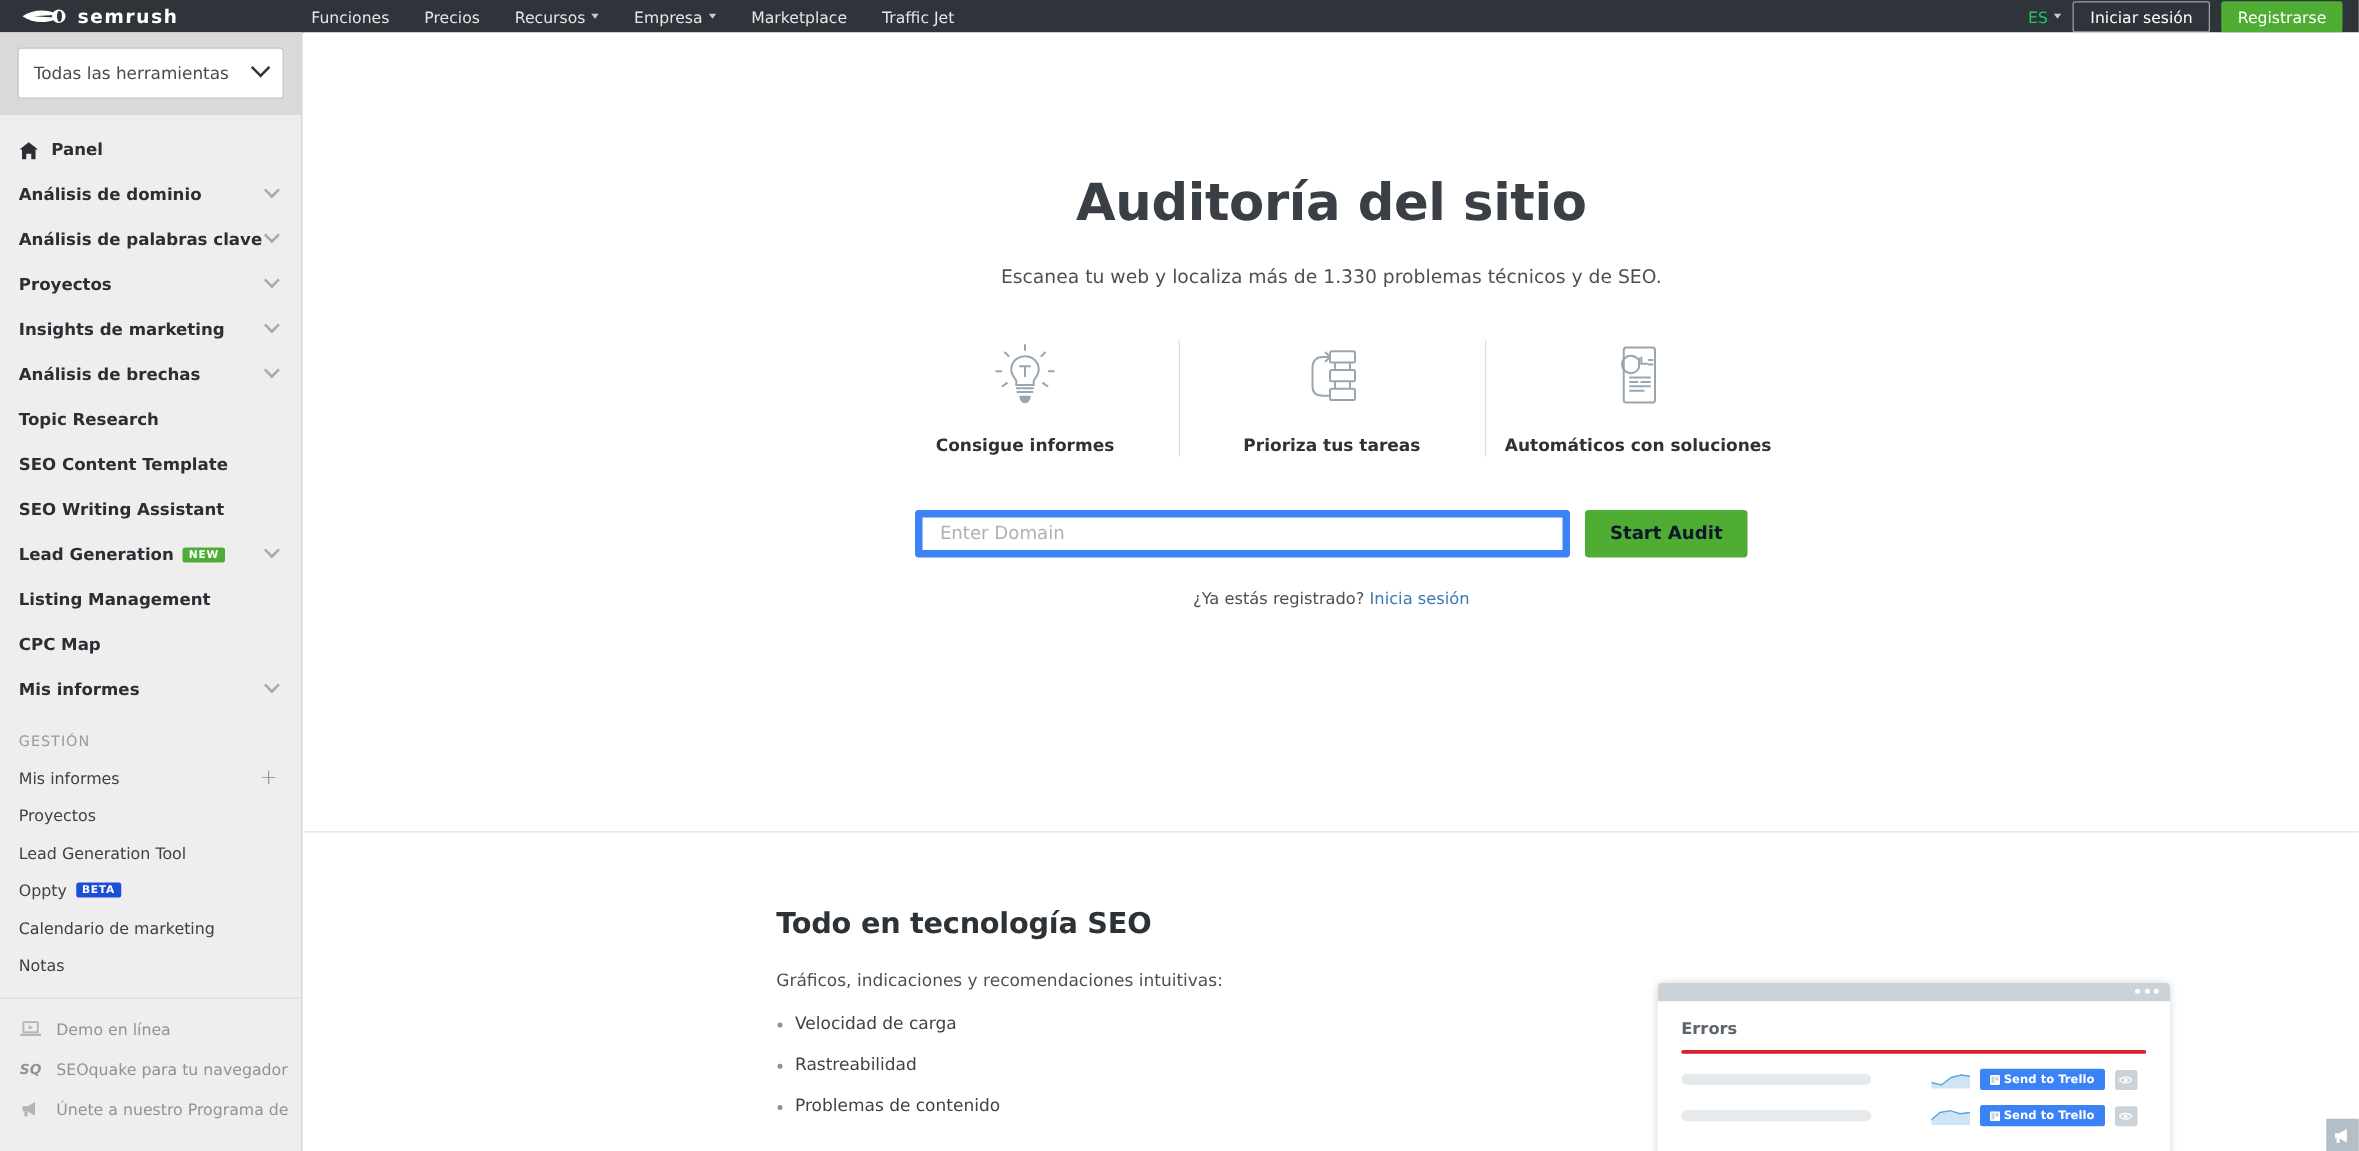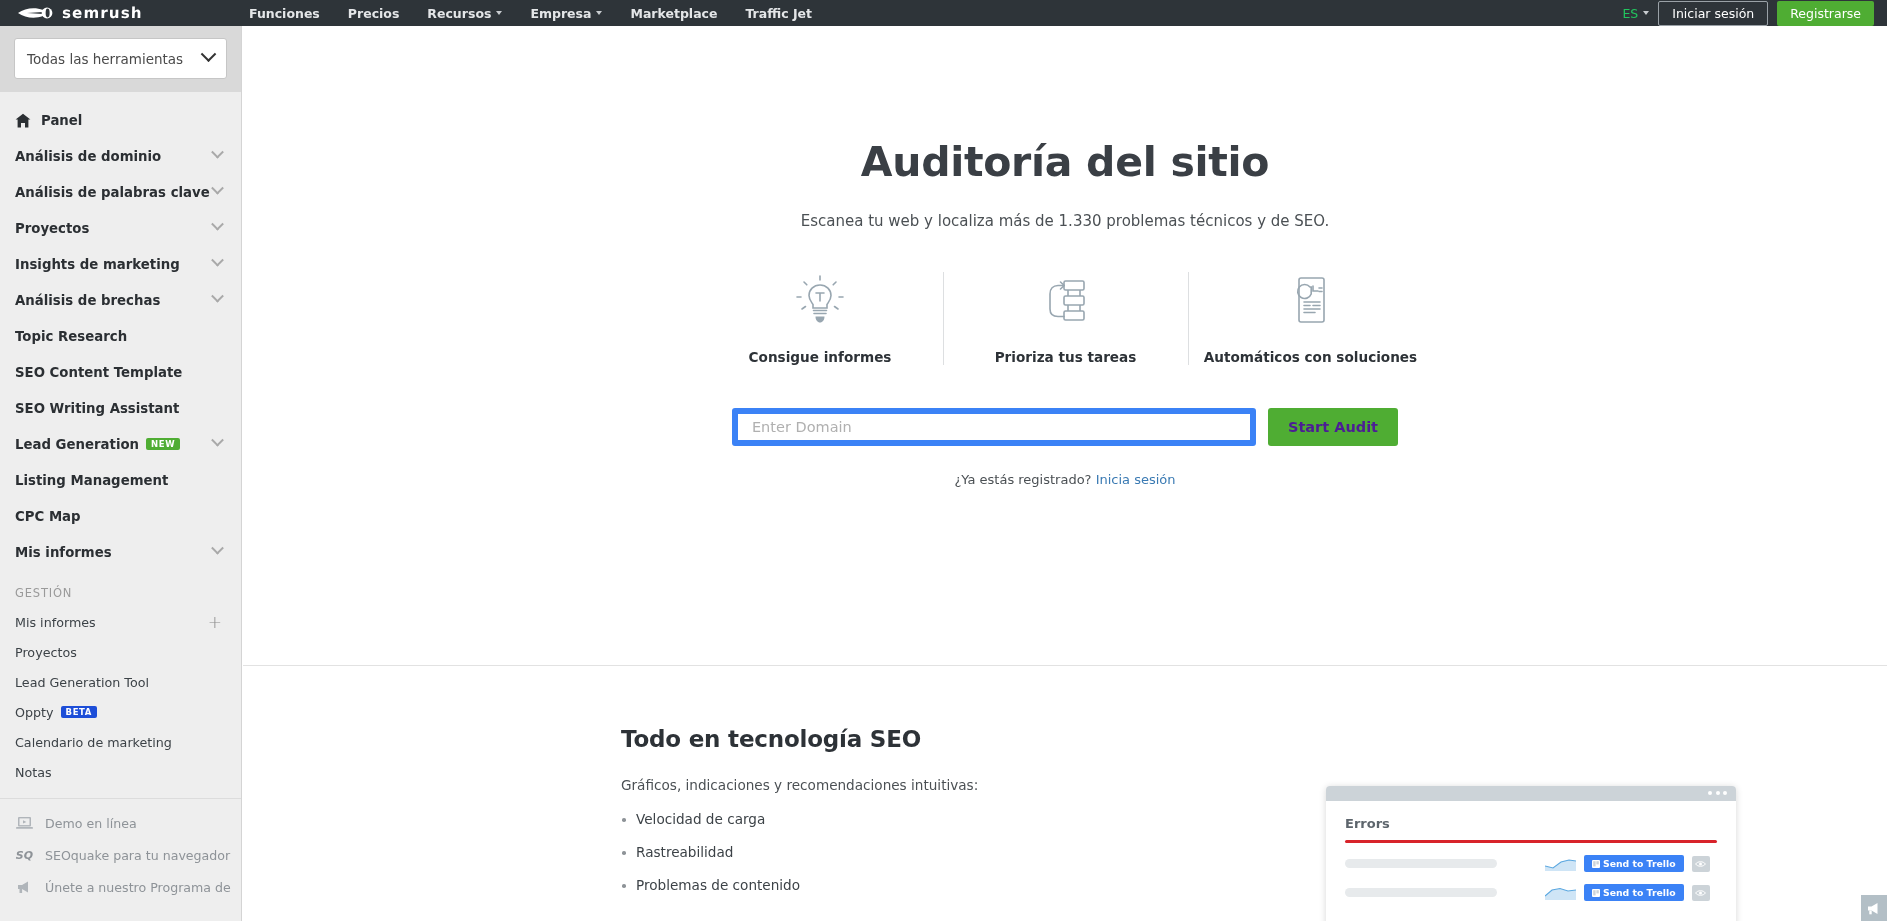--- a/index.html
+++ b/index.html
@@ -22,21 +22,21 @@
     display: flex; align-items: center;
     margin-left: 17px; width: 178px;
   }
   .brand-mark { width: 40px; height: 16px; display: block; }
   .brand-word {
     color: #ffffff; font-size: 15px; font-weight: bold;
     letter-spacing: 1.2px; margin-left: 5px;
     font-family: "DejaVu Sans", "Liberation Sans", sans-serif;
     transform: skewX(-1deg);
   }
-  .mainnav { display: flex; align-items: center; margin-left: 40px; font-weight: bold; }
+  .mainnav { display: flex; align-items: center; margin-left: 40px; }
   .mainnav-item {
     color: #e4e6e8; font-size: 12.5px; padding: 0 14px;
     display: flex; align-items: center; gap: 5px;
     cursor: pointer; white-space: nowrap;
   }
   .caret-dn {
     width: 0; height: 0;
     border-left: 3.5px solid transparent;
     border-right: 3.5px solid transparent;
     border-top: 4px solid #c8ccd0;
@@ -161,21 +161,21 @@
     display: flex; justify-content: center; align-items: center;
     margin-top: 43px; gap: 12px;
   }
   .domain-input {
     width: 524px; height: 38px; border: 6px solid #3b82f6;
     border-radius: 3px; padding: 0 14px; font-size: 14.5px;
     font-family: inherit; color: #333; outline: none;
   }
   .domain-input::placeholder { color: #b0b0b0; }
   .btn-audit {
-    background: #4fad33; color: #4c1d95; border: none; border-radius: 3px;
+    background: #4fad33; color: #0f172a; border: none; border-radius: 3px;
     height: 38px; padding: 4px 20px; font-size: 14.5px; font-weight: bold;
     cursor: pointer; font-family: inherit; white-space: nowrap;
   }
   .signin-line {
     text-align: center; margin-top: 26px; font-size: 13px; color: #4b5054;
   }
   .signin-line a { color: #3a7ab3; text-decoration: none; cursor: pointer; }
 
   .hr-full {
     position: absolute; left: 0; top: 639px;

